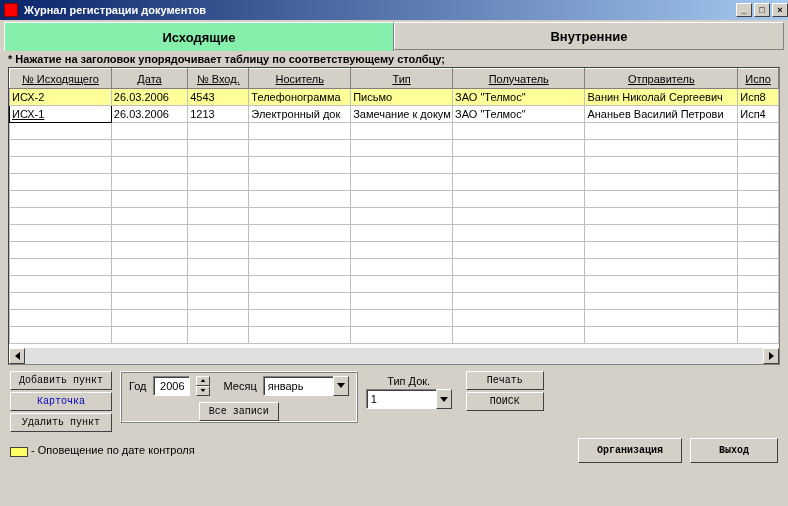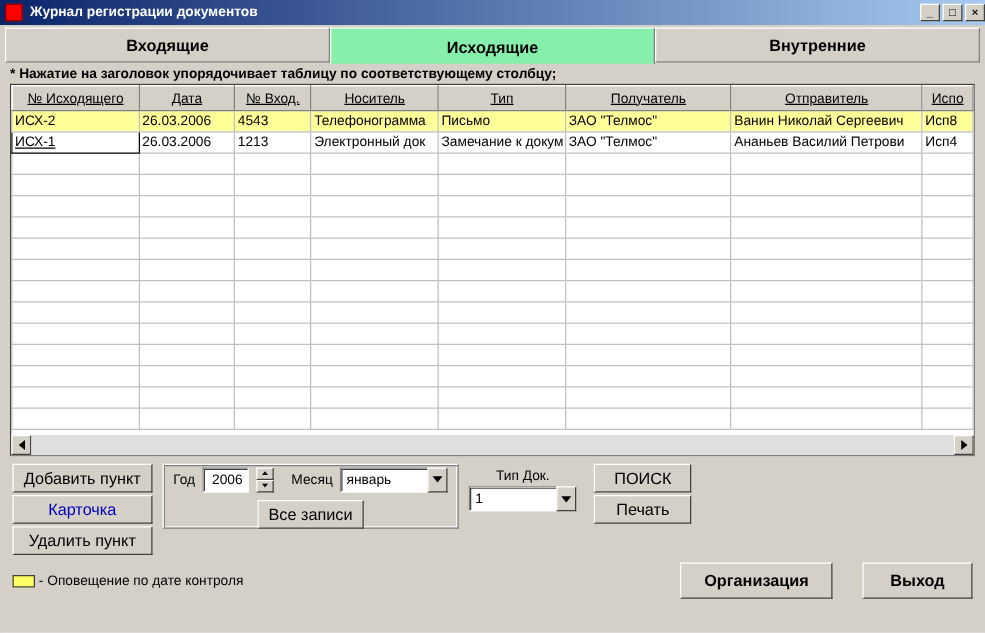--- a/index.html
+++ b/index.html
@@ -142,24 +142,25 @@
   padding: 6px 6px 2px 6px;
   gap: 8px;
   align-items: flex-start;
 }
 .btn-col { display:flex; flex-direction:column; gap:2px; }
 .win-btn {
   background: #d4d0c8;
   border: 1px solid;
   border-color: #fff #404040 #404040 #fff;
   padding: 3px 8px;
-  font-size: 13px;
+  font-size: 10px;
   cursor: pointer;
   min-width: 88px;
   text-align: center;
+  font-family: Liberation Mono, monospace;
 }
 .win-btn.blue { color: #0000bb; }
 .groupbox {
   border: 1px solid #808080;
   border-top-color: #fff;
   border-left-color: #fff;
   box-shadow: inset 1px 1px 0 #808080, inset -1px -1px 0 #fff;
   padding: 8px 8px 6px 8px;
   display: flex;
   align-items: center;
@@ -205,42 +206,41 @@
 }
 .legend-sq {
   width: 18px; height: 10px;
   border: 1px solid #404040;
   display:inline-block;
   vertical-align: middle;
 }
 .legend-sq.green { background: #6fb36f; }
 .legend-sq.yellow { background: #ffff66; }
 .legend-txt { font-size: 11px; }
-.footer-btns { margin-left: auto; display: flex; gap: 24px; }
+.footer-btns { margin-left: auto; display: flex; gap: 8px; }
 .footer-btns .win-btn { font-weight: bold; padding: 6px 18px; }
 .lbl { font-size: 11px; }
 .center-col { display:flex; flex-direction:column; align-items:center; gap:6px; }
 </style>
 </head>
 <body>
 
 <div class="titlebar">
   <div class="app-icon"></div>
   <div class="titlebar-title">Журнал регистрации документов</div>
   <div class="titlebar-btns">
     <div class="titlebar-btn">_</div>
     <div class="titlebar-btn">□</div>
     <div class="titlebar-btn">×</div>
   </div>
 </div>
 
 <div class="window-body">
 
   <div class="tabs">
-    <div class="tab">Входящие</div>
     <div class="tab active">Исходящие</div>
     <div class="tab">Внутренние</div>
   </div>
 
   <div class="hint-line">* Нажатие на заголовок упорядочивает таблицу по соответствующему столбцу;</div>
 
   <div class="table-wrap">
     <table class="grid">
       <colgroup>
         <col style="width:100px">
@@ -464,22 +464,22 @@
       <span class="lbl">Тип Док.</span>
       <span class="combo">
         <input class="win-input" style="width: 70px;" value="1">
         <span class="drop">
             <span class="tri-down"></span>
           </span>
       </span>
     </div>
 
     <div class="btn-col" style="margin-left:6px">
+      <button class="win-btn" style="min-width:78px">Печать</button>
       <button class="win-btn" style="min-width:78px">ПОИСК</button>
-      <button class="win-btn" style="min-width:78px">Печать</button>
     </div>
   </div>
 
   <div class="footer">
     <div>
       <div><span class="legend-sq yellow"></span>
         <span class="legend-txt">- Оповещение по дате контроля</span></div>
     </div>
     <div class="footer-btns">
       <button class="win-btn">Организация</button>

